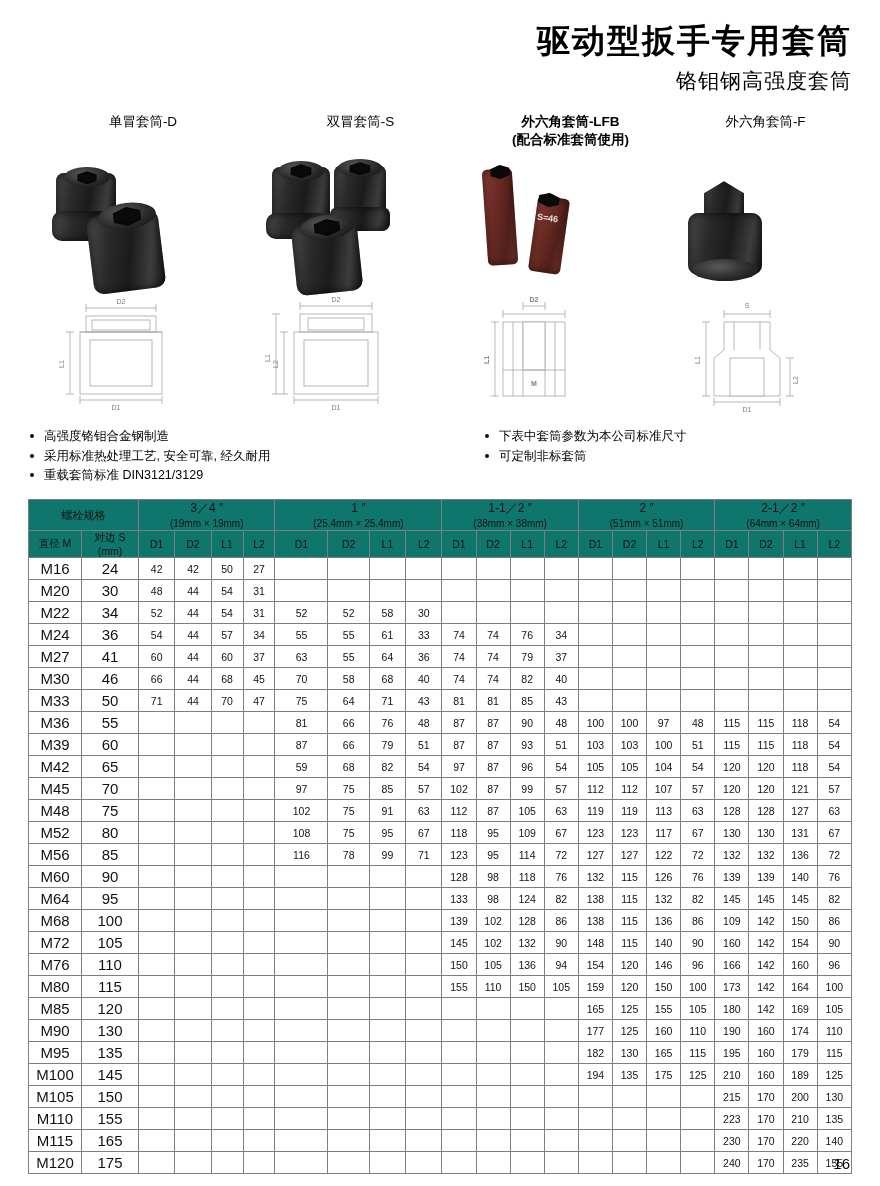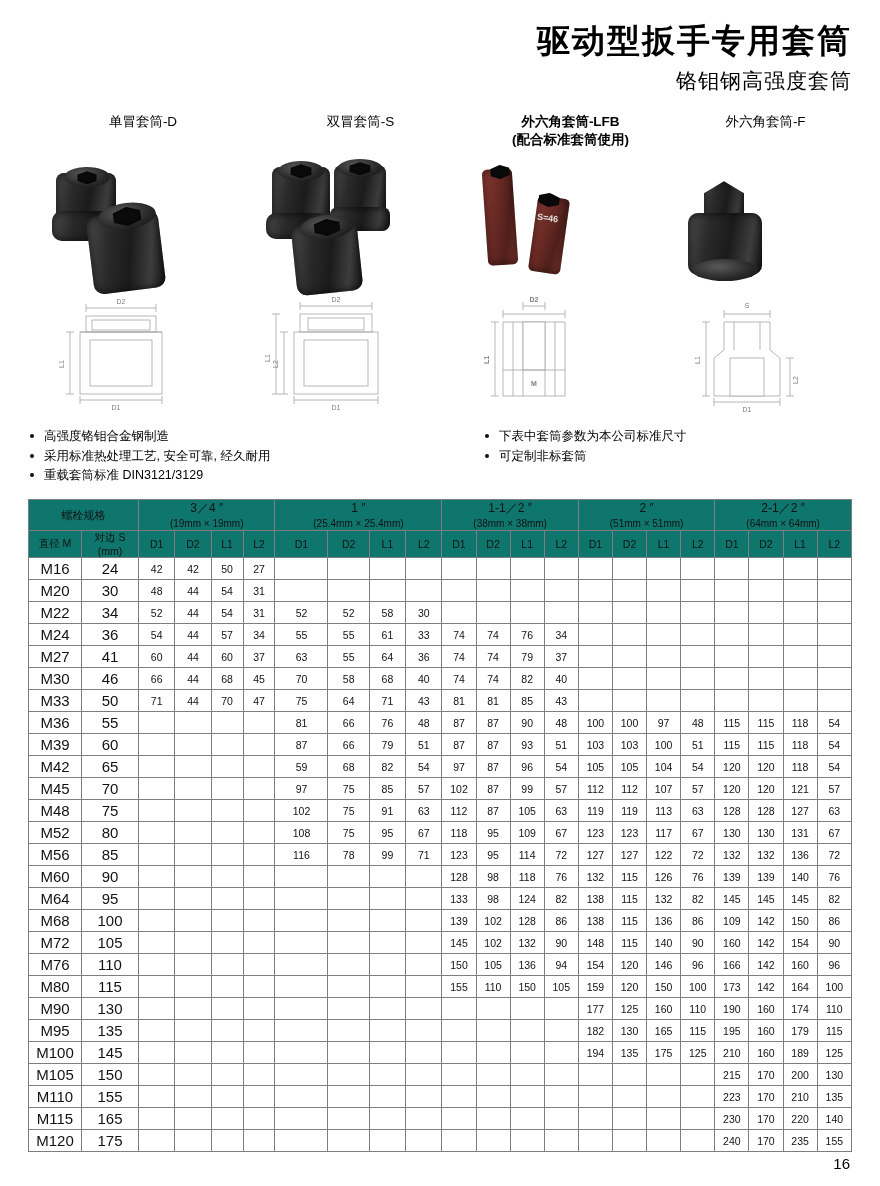--- a/index.html
+++ b/index.html
@@ -891,20 +891,44 @@
           <td>159</td>
           <td>120</td>
           <td>150</td>
           <td>100</td>
           <td>173</td>
           <td>142</td>
           <td>164</td>
           <td>100</td>
         </tr>
         <tr>
+          <td class="mcell col-m">M85</td>
+          <td class="mcell col-s">120</td>
+          <td></td>
+          <td></td>
+          <td></td>
+          <td></td>
+          <td></td>
+          <td></td>
+          <td></td>
+          <td></td>
+          <td></td>
+          <td></td>
+          <td></td>
+          <td></td>
+          <td>165</td>
+          <td>125</td>
+          <td>155</td>
+          <td>105</td>
+          <td>180</td>
+          <td>142</td>
+          <td>169</td>
+          <td>105</td>
+        </tr>
+        <tr>
           <td class="mcell col-m">M90</td>
           <td class="mcell col-s">130</td>
           <td></td>
           <td></td>
           <td></td>
           <td></td>
           <td></td>
           <td></td>
           <td></td>
           <td></td>

